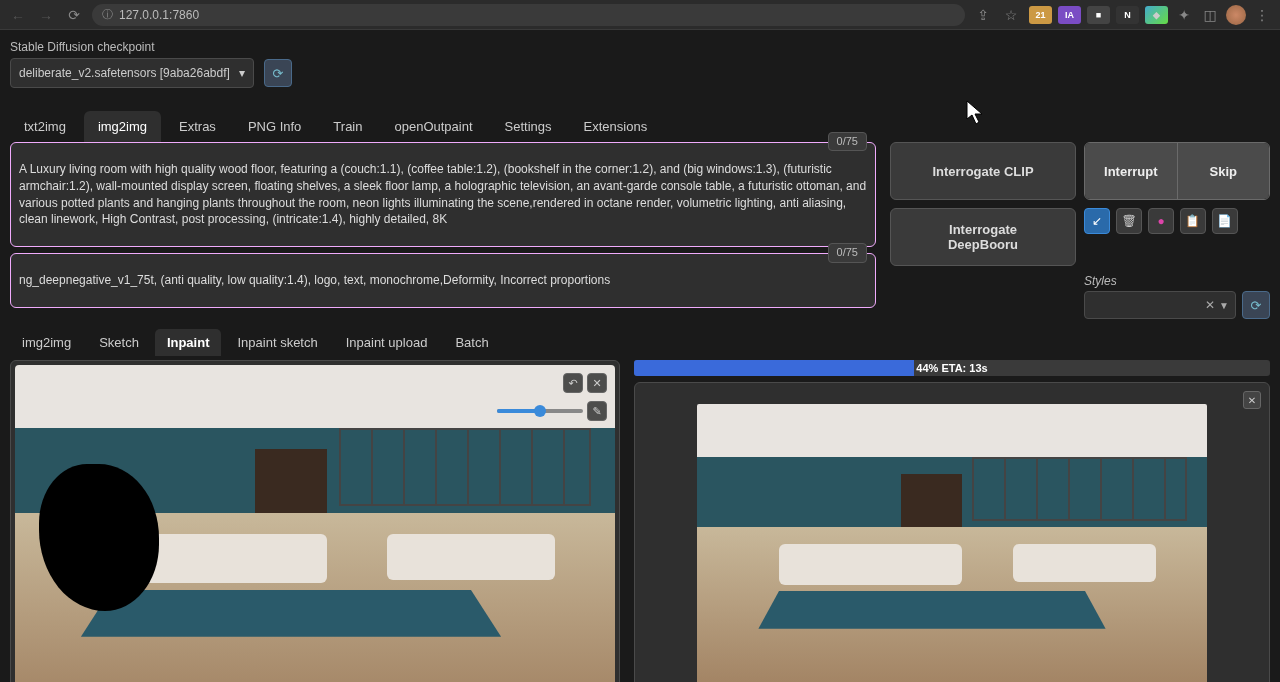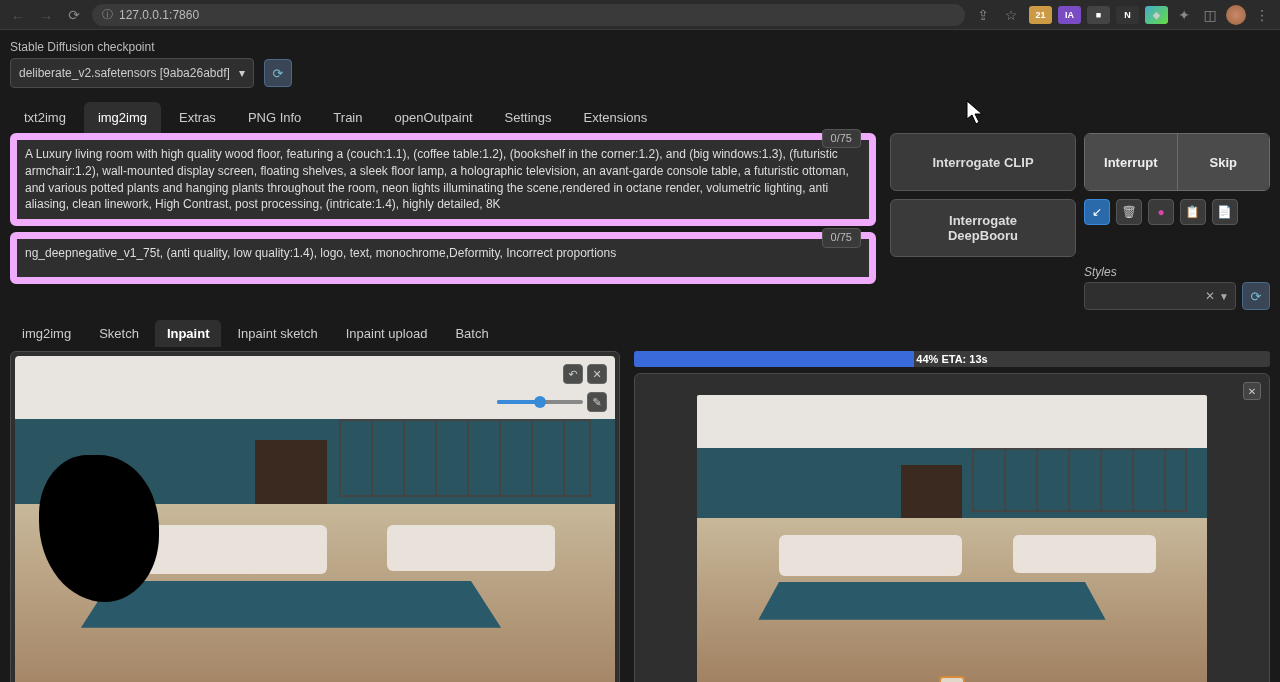--- a/index.html
+++ b/index.html
@@ -69,21 +69,21 @@
 }
 .checkpoint-row {
   font-size: 12px;
   margin-bottom: 4px;
   color: #bbb;
 }
 .checkpoint-select-row {
   display: flex;
   gap: 10px;
   align-items: center;
-  margin-bottom: 14px;
+  margin-bottom: 23px;
 }
 .select-box {
   width: 244px;
   height: 30px;
   background: #2f2f2f;
   border: 1px solid #4a4a4a;
   border-radius: 4px;
   display: flex;
   align-items: center;
   justify-content: space-between;
@@ -124,23 +124,23 @@
   margin-bottom: 10px;
 }
 .prompts-col {
   display: flex;
   flex-direction: column;
   gap: 6px;
 }
 .prompt-box {
   position: relative;
   background: #2f2f2f;
-  border: 7px solid #f0abfc;
+  border: 1px solid #f0abfc;
   border-radius: 6px;
-  padding: 6px 8px;
+  padding: 18px 8px;
   color: #ddd;
   font-size: 12px;
   line-height: 1.4;
   min-height: 56px;
 }
 .prompt-box.neg { min-height: 52px; }
 .token-count {
   position: absolute;
   top: -11px;
   right: 8px;

